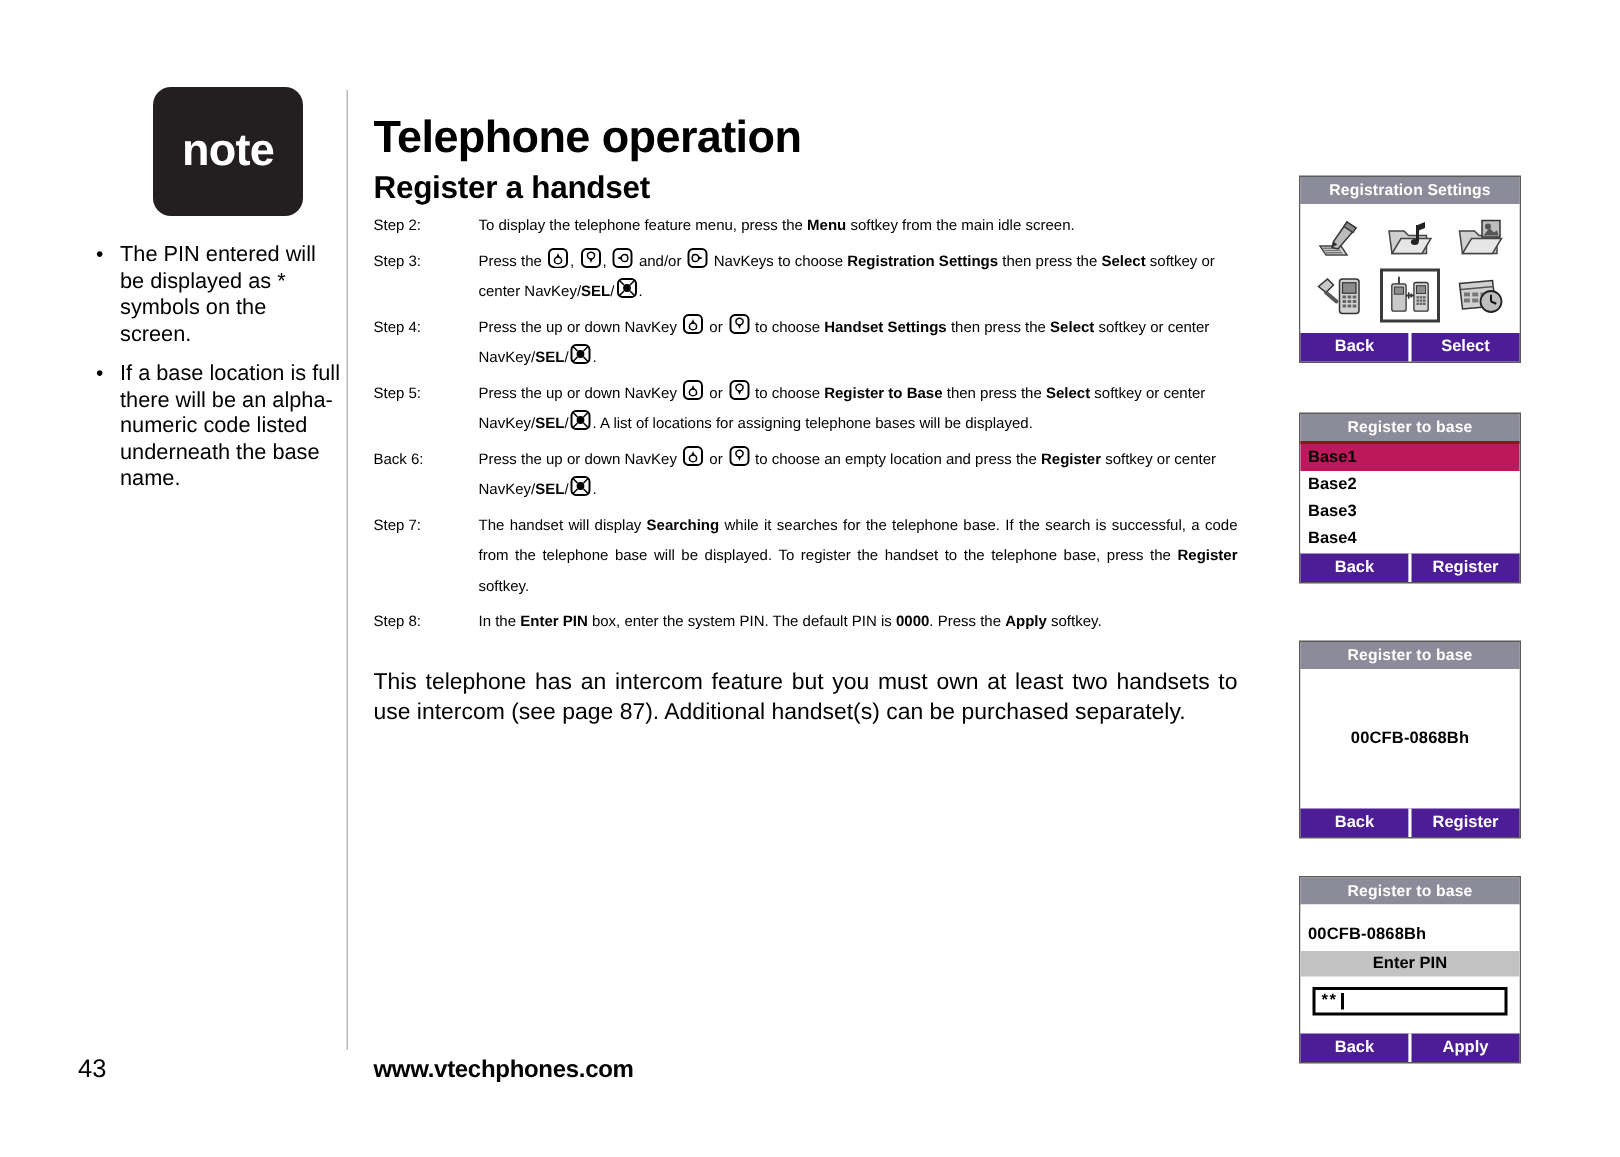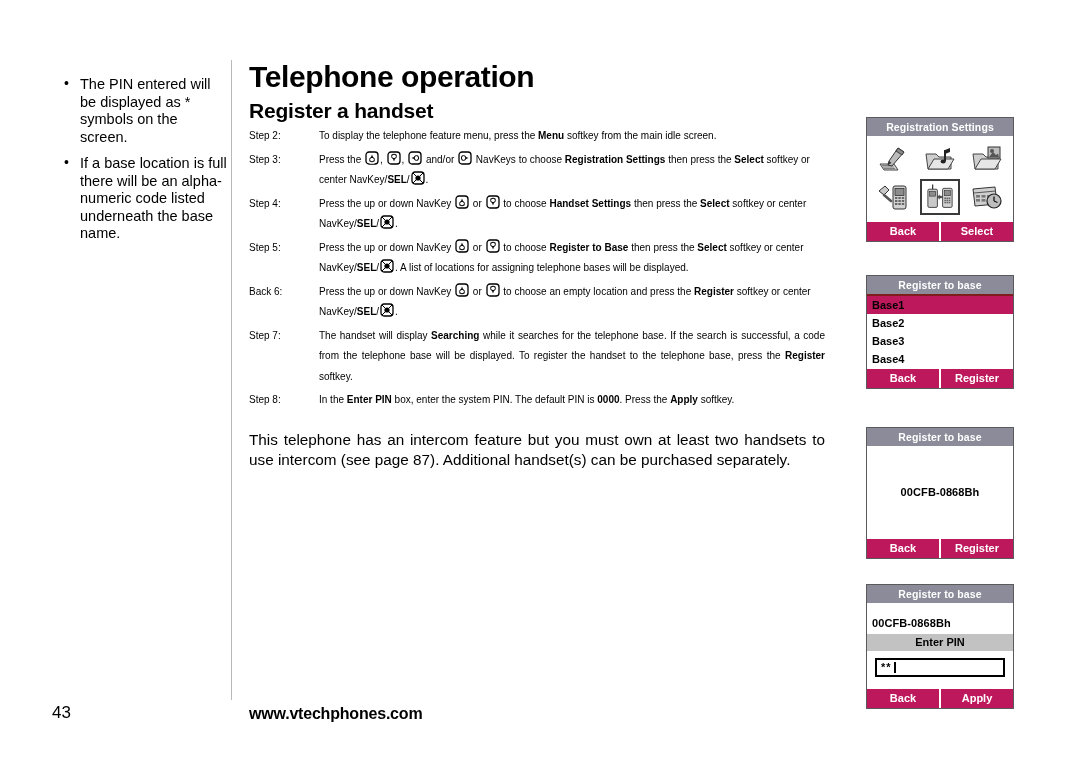--- a/index.html
+++ b/index.html
@@ -65,21 +65,21 @@
     top: 60px;
     width: 1px;
     height: 640px;
     background: #b8b8b8;
   }
 
   
   #main {
     position: absolute;
     left: 249px;
-    top: 60px;
+    top: 75px;
     width: 576px;
   }
   #page-title {
     font-size: 30px;
     font-weight: bold;
     letter-spacing: -0.4px;
     line-height: 34px;
     margin: 0 0 2px 0;
   }
   #section-title {
@@ -164,21 +164,21 @@
   }
   .screen-body {
     background: #ffffff;
   }
   .screen-footer {
     display: flex;
     border-top: 1px solid #ffffff;
   }
   .softkey {
     flex: 1 1 50%;
-    background: #be185d;
+    background: #4c1d95;
     color: #ffffff;
     font-weight: bold;
     font-size: 11px;
     text-align: center;
     padding: 3px 0 4px 0;
   }
   .softkey + .softkey { border-left: 2px solid #ffffff; }
 
   
   #screen-registration-settings { top: 117px; }
@@ -271,20 +271,23 @@
     width: 2px;
     height: 11px;
     background: #000000;
     margin-left: 2px;
   }
 </style>
 </head>
 <body>
 
 <div id="note-column">
+  <div id="note-badge">
+    <span id="note-badge-label">note</span>
+  </div>
   <ul id="note-list">
     <li>
       <span class="bullet">•</span>
       <span>The PIN entered will be displayed as * symbols on the screen.</span>
     </li>
     <li>
       <span class="bullet">•</span>
       <span>If a base location is full there will be an alpha-numeric code listed underneath the base name.</span>
     </li>
   </ul>

